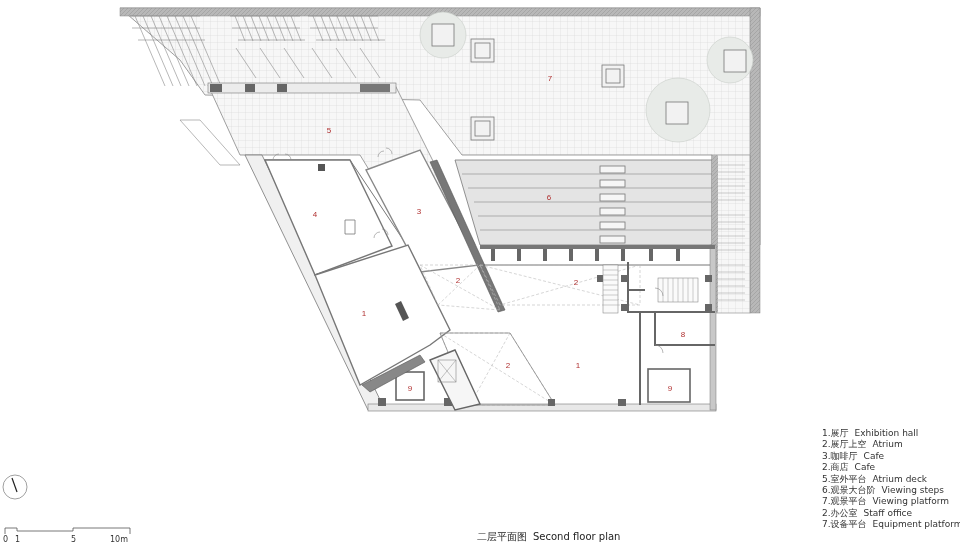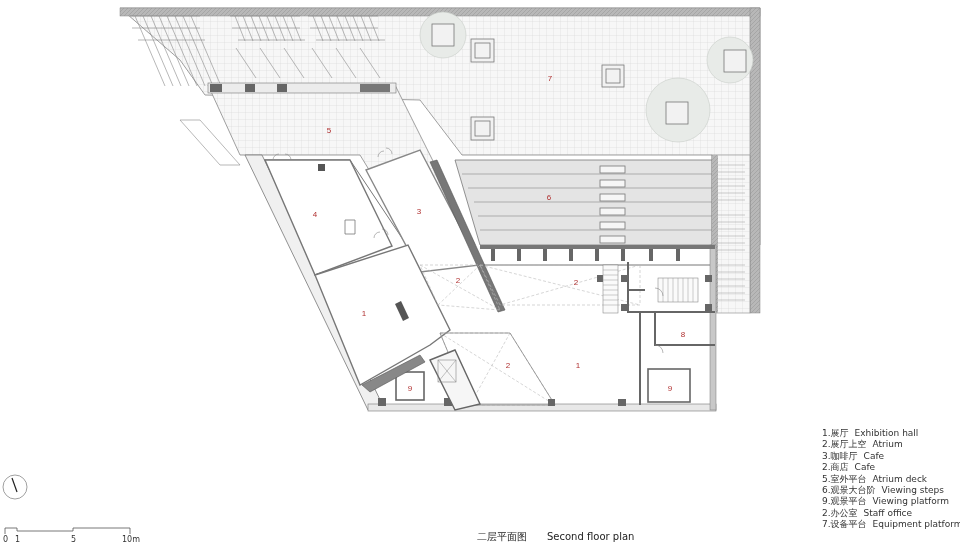--- a/index.html
+++ b/index.html
@@ -6,21 +6,21 @@
   body { width:960px; height:549px; position:relative; overflow:hidden;
          font-family:"DejaVu Sans","Liberation Sans",sans-serif; }
   #plan { position:absolute; left:0; top:0; width:960px; height:549px; }
   .room-label { font-family:"Liberation Sans",sans-serif; font-size:8px; fill:#b03030; }
   .legend { position:absolute; left:822px; top:428px; font-size:9px; color:#333;
             line-height:11.4px; font-family:"DejaVu Sans",sans-serif; }
   .legend div { white-space:nowrap; }
   .legend .en { margin-left:6px; }
   .title { position:absolute; left:477px; top:530px; font-size:10px; color:#222;
            font-family:"DejaVu Sans",sans-serif; white-space:nowrap; }
-  .title .en { margin-left:20px; }
+  .title .en { margin-left:6px; }
   .scale-label { position:absolute; font-size:8px; color:#333; font-family:"DejaVu Sans",sans-serif; }
 </style>
 </head>
 <body>
 
 <svg id="plan" viewBox="0 0 960 549" xmlns="http://www.w3.org/2000/svg">
   <defs>
     <pattern id="grid" width="7" height="7" patternUnits="userSpaceOnUse">
       <rect width="7" height="7" fill="#f7f7f7"></rect>
       <path d="M7 0 L0 0 0 7" fill="none" stroke="#d6d6d6" stroke-width="0.6"></path>
@@ -243,29 +243,29 @@
   </g>
 
   <g stroke="#555" stroke-width="0.8" fill="none">
     <polyline points="5,534 5,528 17,528 17,531 73,531 73,528 130,528 130,534"></polyline>
   </g>
 </svg>
 
 <span class="scale-label" style="left:3px;top:535px;">0</span>
 <span class="scale-label" style="left:15px;top:535px;">1</span>
 <span class="scale-label" style="left:71px;top:535px;">5</span>
-<span class="scale-label" style="left:122px;top:535px;">10m</span>
+<span class="scale-label" style="left:110px;top:535px;">10m</span>
 
 <div class="title">
   <span>二层平面图</span><span class="en">Second floor plan</span>
 </div>
 
 <div class="legend">
   <div><span>1.展厅</span><span class="en">Exhibition hall</span></div>
   <div><span>2.展厅上空</span><span class="en">Atrium</span></div>
   <div><span>3.咖啡厅</span><span class="en">Cafe</span></div>
   <div><span>2.商店</span><span class="en">Cafe</span></div>
   <div><span>5.室外平台</span><span class="en">Atrium deck</span></div>
   <div><span>6.观景大台阶</span><span class="en">Viewing steps</span></div>
-  <div><span>9.观景平台</span><span class="en">Viewing platform</span></div>
+  <div><span>7.观景平台</span><span class="en">Viewing platform</span></div>
   <div><span>2.办公室</span><span class="en">Staff office</span></div>
   <div><span>7.设备平台</span><span class="en">Equipment platform</span></div>
 </div>
 
 </body></html>

